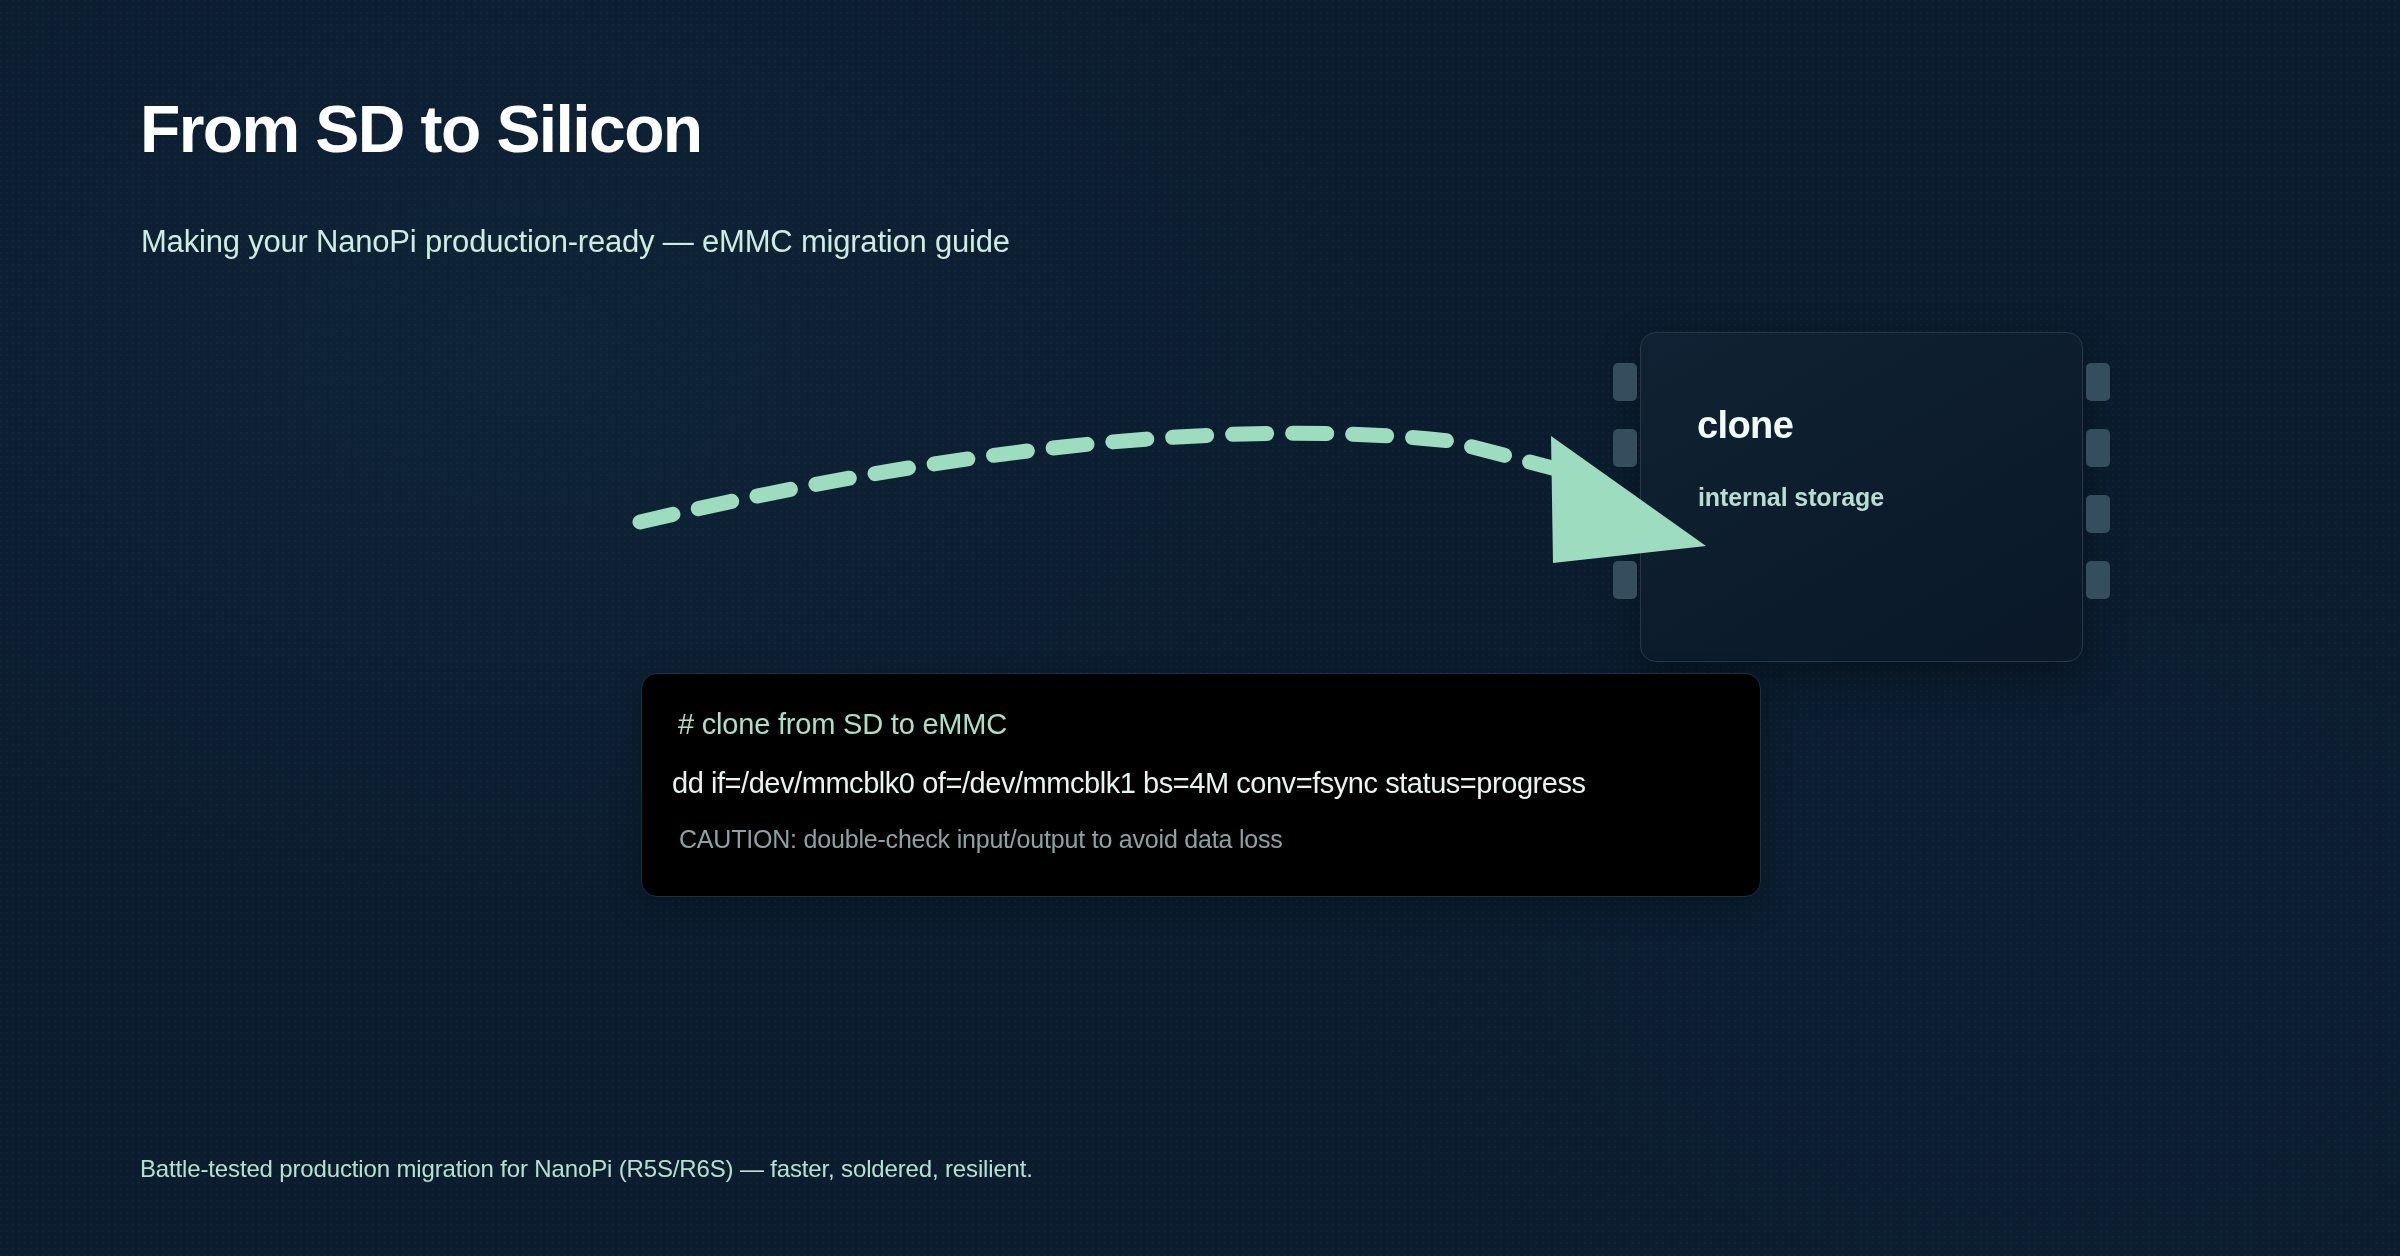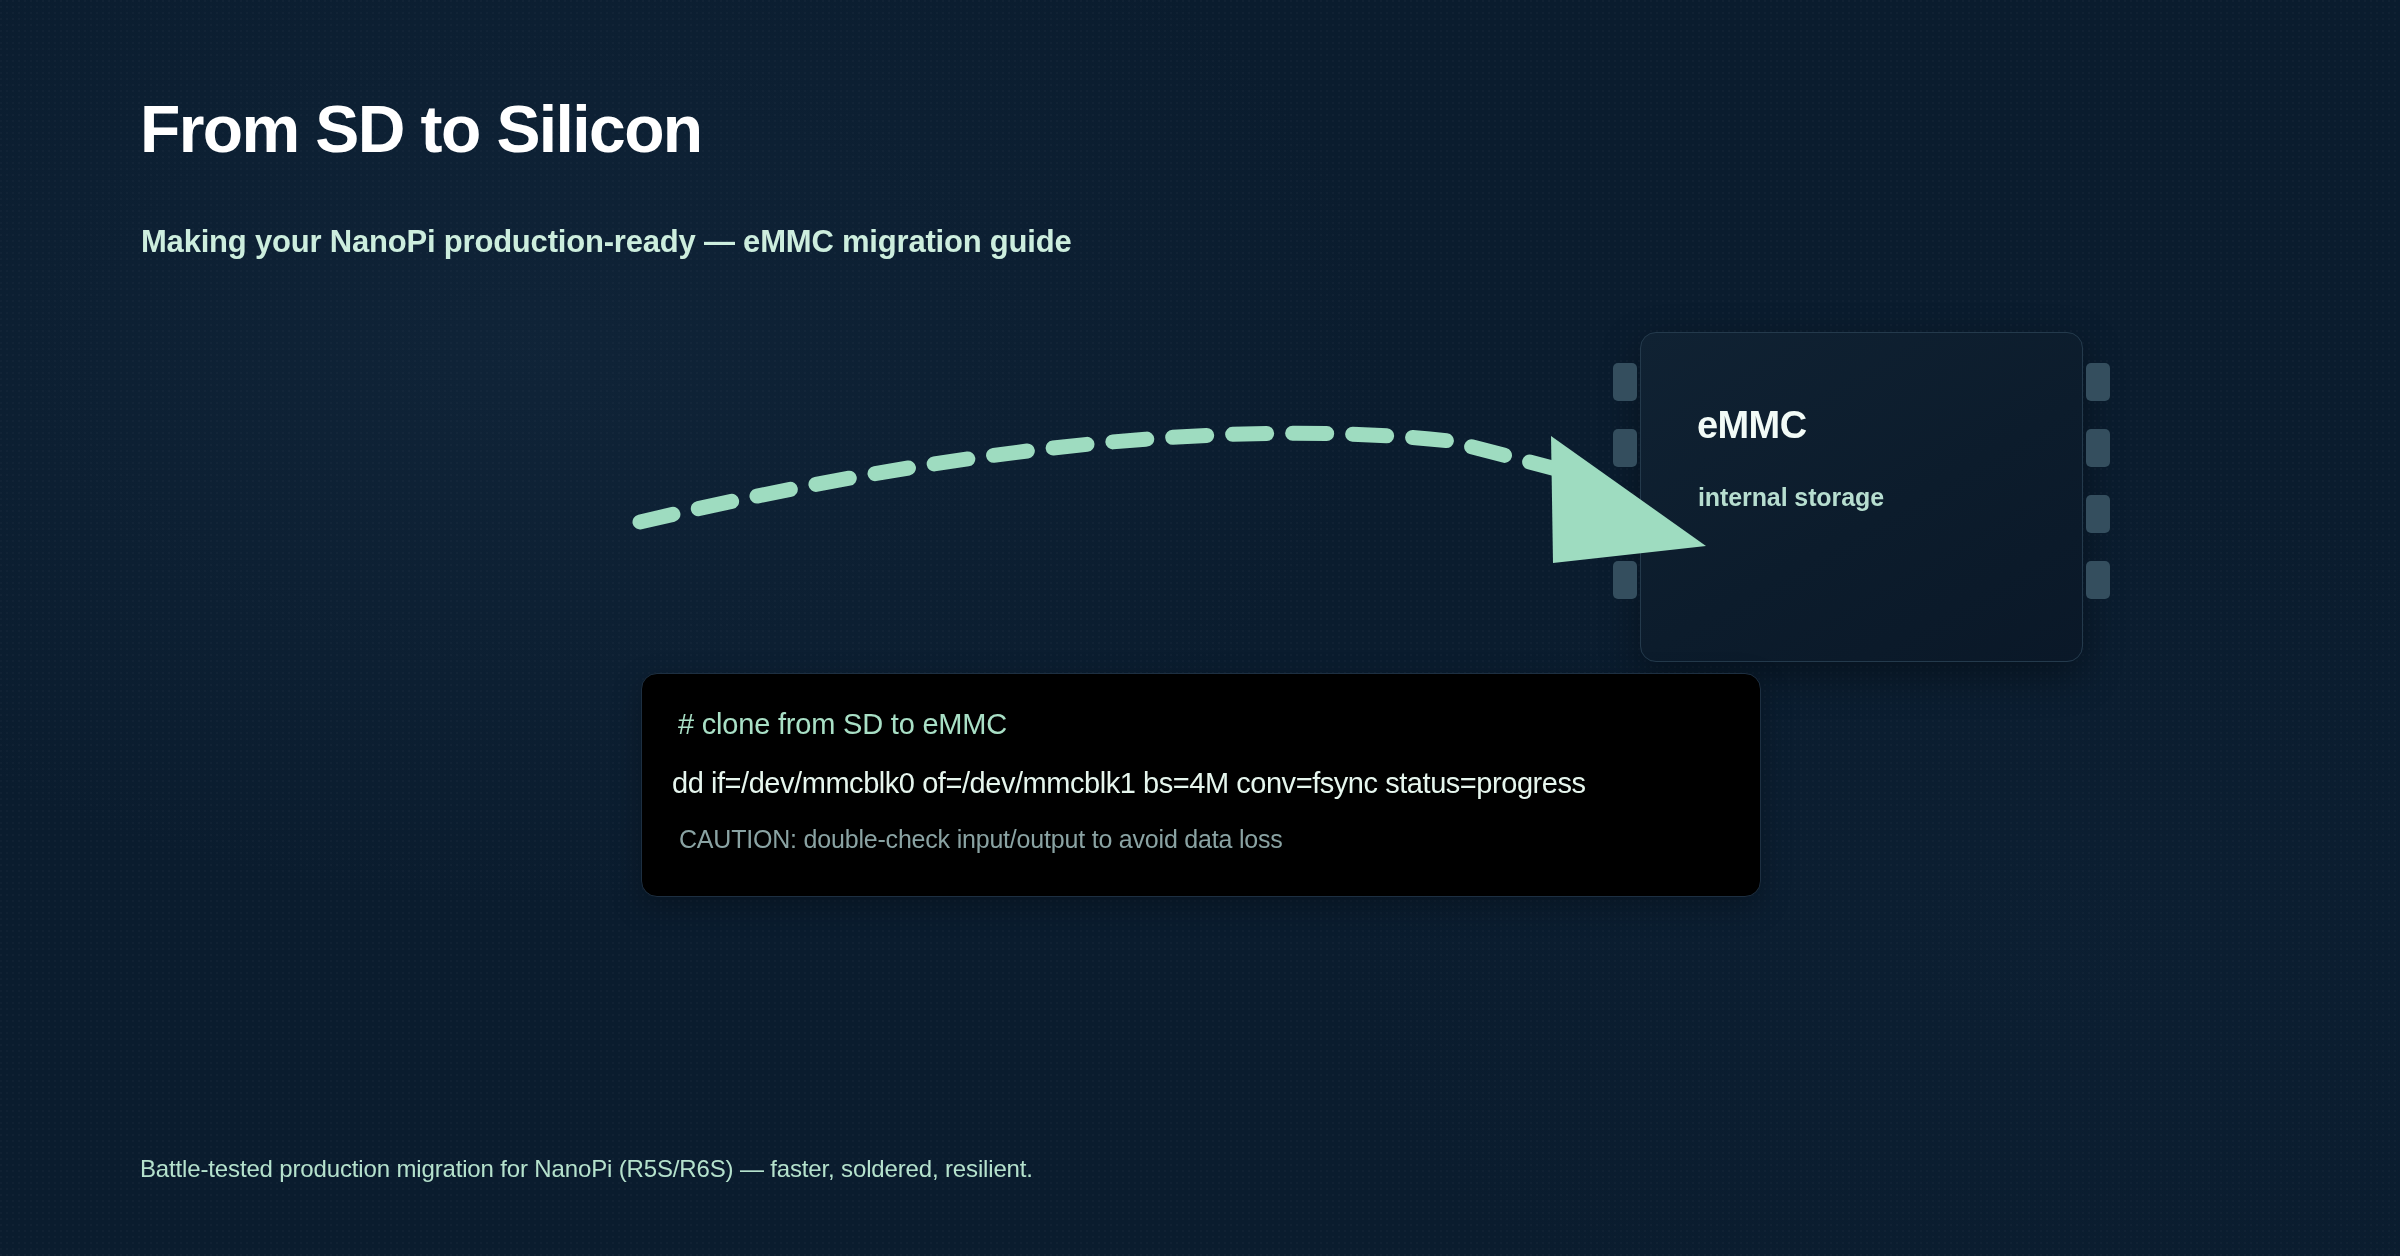--- a/index.html
+++ b/index.html
@@ -53,21 +53,21 @@
     color: #ffffff;
     letter-spacing: -1.6px;
     line-height: 1;
     white-space: nowrap;
   }
   #page-subtitle {
     position: absolute;
     left: 141px;
     top: 226px;
     font-size: 31px;
-    font-weight: bold;
+    font-weight: normal;
     color: #cdeede;
     letter-spacing: -0.2px;
     line-height: 1;
     white-space: nowrap;
   }
 
   
   #sd-card {
     position: absolute;
     left: 160px;
@@ -233,21 +233,21 @@
 
   <div id="emmc-chip">
     <div class="chip-pin pin-left" style="top:30px"></div>
     <div class="chip-pin pin-left" style="top:96px"></div>
     <div class="chip-pin pin-left" style="top:162px"></div>
     <div class="chip-pin pin-left" style="top:228px"></div>
     <div class="chip-pin pin-right" style="top:30px"></div>
     <div class="chip-pin pin-right" style="top:96px"></div>
     <div class="chip-pin pin-right" style="top:162px"></div>
     <div class="chip-pin pin-right" style="top:228px"></div>
-    <div id="emmc-label">eMMC</div>
+    <div id="emmc-label">clone</div>
     <div id="emmc-sublabel">internal storage</div>
   </div>
 
   <svg id="migration-arrow" viewBox="0 0 2400 1256">
     <path d="M 640 522 C 860 470 1180 412 1450 441 L 1560 470" fill="none" stroke="#9edcc0" stroke-width="15" stroke-linecap="round" stroke-dasharray="34 26"></path>
     <polygon points="1551,436 1706,546 1553,563" fill="#9edcc0"></polygon>
   </svg>
 
   <div id="code-block">
     <div id="code-comment"># clone from SD to eMMC</div>

